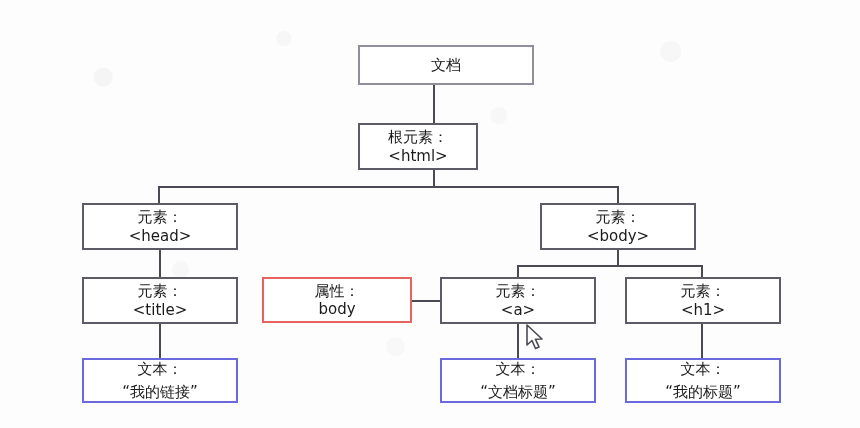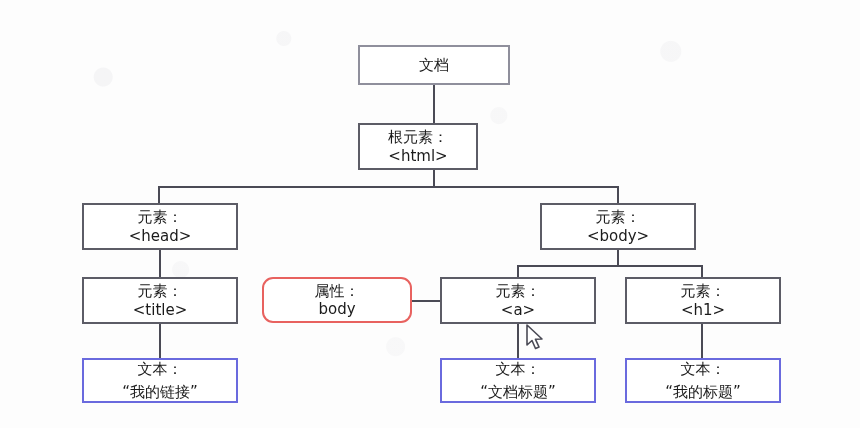--- a/index.html
+++ b/index.html
@@ -49,21 +49,21 @@
     line-height: 1.22;
     z-index: 3;
   }
   .node .l1, .node .l2 {
     display: block;
     white-space: nowrap;
   }
   .node.single { justify-content: center; }
   .node.elem { border-color: #5c5c66; }
   .node.doc  { border-color: #8f8f9c; }
-  .node.attr { border-color: #e8625f; border-radius: 11px; }
+  .node.attr { border-color: #e8625f; }
   .node.text { border-color: #6a6ade; justify-content: space-between; }
 
   .edge {
     position: absolute;
     background: #4a4a55;
     z-index: 1;
   }
   .edge.v { width: 2px; }
   .edge.h { height: 2px; }
 
@@ -95,21 +95,21 @@
       <div class="edge v" style="left: 159px; top: 324px; height: 34px; background: rgb(74, 74, 85);"></div>
       <div class="edge v" style="left: 617px; top: 250px; height: 16px; background: rgb(74, 74, 85);"></div>
       <div class="edge h" style="left: 517px; top: 265px; width: 186px; background: rgb(74, 74, 85);"></div>
       <div class="edge v" style="left: 517px; top: 265px; height: 12px; background: rgb(74, 74, 85);"></div>
       <div class="edge v" style="left: 701px; top: 265px; height: 12px; background: rgb(74, 74, 85);"></div>
       <div class="edge h" style="left: 412px; top: 300px; width: 29px; background: rgb(74, 74, 85);"></div>
       <div class="edge v" style="left: 517px; top: 324px; height: 34px; background: rgb(74, 74, 85);"></div>
       <div class="edge v" style="left: 701px; top: 324px; height: 34px; background: rgb(74, 74, 85);"></div>
     </div>
   <div id="nodes-layer">
-      <div class="node doc single" style="left: 358px; top: 45px; width: 152px; height: 40px;">
+      <div class="node doc single" style="left: 358px; top: 45px; width: 176px; height: 40px;">
         <span class="l1">文档</span>
       </div>
       <div class="node elem" style="left: 358px; top: 123px; width: 120px; height: 47px;">
         <span class="l1">根元素：</span>
         <span class="l2">&lt;html&gt;</span>
       </div>
       <div class="node elem" style="left: 82px; top: 203px; width: 156px; height: 47px;">
         <span class="l1">元素：</span>
         <span class="l2">&lt;head&gt;</span>
       </div>

